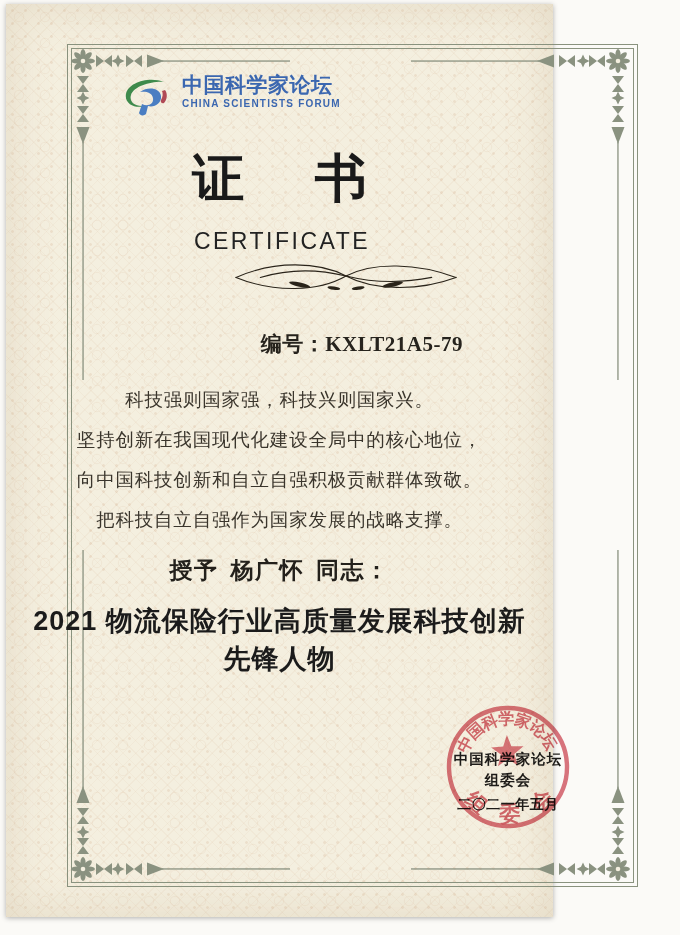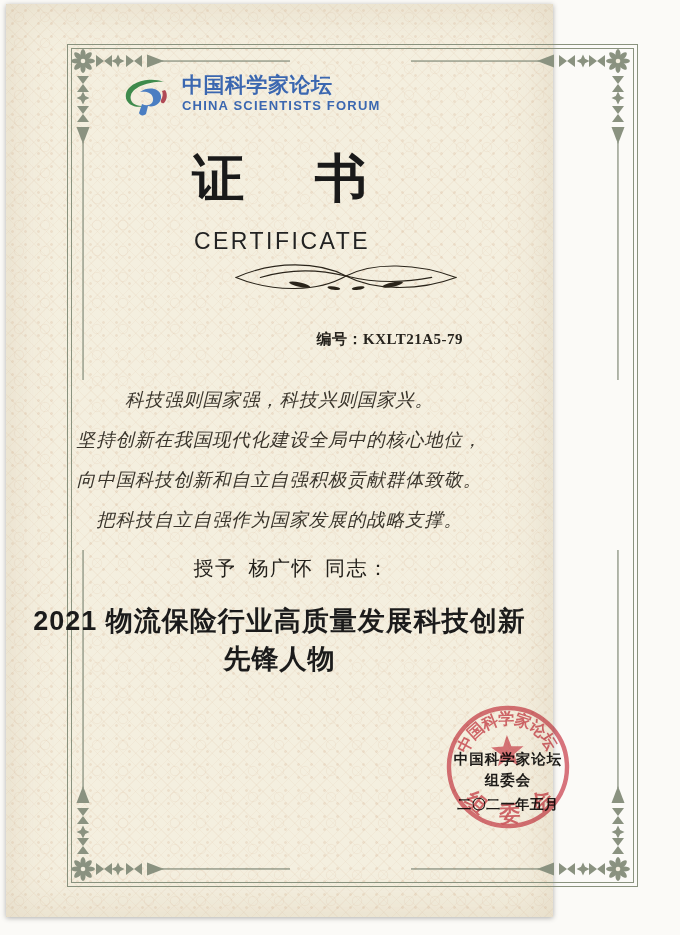--- a/index.html
+++ b/index.html
@@ -27,39 +27,39 @@
   .corner.tl{left:59px;top:41px;}
   .corner.tr{left:400px;top:41px;transform:scaleX(-1);}
   .corner.bl{left:59px;top:541px;transform:scaleY(-1);}
   .corner.br{left:400px;top:541px;transform:scale(-1,-1);}
   
   .logo{position:absolute;left:114px;top:70px;display:flex;align-items:flex-start;}
   .logo-mark{width:56px;height:40px;margin-top:4px;}
   .logo-text{margin-left:6px;}
   .logo-cn{font-family:"Liberation Sans",sans-serif;font-weight:700;font-size:21px;
     letter-spacing:0.5px;color:#3b67b0;line-height:22px;}
-  .logo-en{font-family:"Liberation Sans",sans-serif;font-weight:700;font-size:13px;
+  .logo-en{font-family:"Liberation Sans",sans-serif;font-weight:700;font-size:10px;
     letter-spacing:1.2px;color:#3b67b0;margin-top:2px;}
   
   .title{position:absolute;left:0;top:140px;width:100%;text-align:center;
     font-family:"Liberation Sans",sans-serif;font-weight:900;font-size:52px;
     color:#1a1a1a;letter-spacing:28px;padding-left:28px;box-sizing:border-box;}
   .subtitle{position:absolute;left:0;top:224px;width:100%;text-align:center;
     font-family:"Liberation Sans",sans-serif;font-weight:500;font-size:23px;
     color:#222;letter-spacing:2.5px;padding-left:5px;box-sizing:border-box;}
   .flourish{position:absolute;left:180px;top:252px;width:320px;height:40px;}
   
-  .serial{position:absolute;right:90px;top:326px;font-size:15px;font-weight:700;
+  .serial{position:absolute;right:90px;top:326px;font-size:21px;font-weight:700;
     color:#26231d;letter-spacing:0.5px;}
   
   .bodytext{position:absolute;left:0;top:376px;width:100%;text-align:center;
-    font-size:18.5px;color:#3a352c;line-height:40px;letter-spacing:0.8px;font-style:italic;}
+    font-size:18.5px;color:#3a352c;line-height:40px;letter-spacing:0.8px;}
   
   .grant{position:absolute;left:0;top:551px;width:100%;text-align:center;
-    font-size:20px;font-weight:400;color:#23201b;letter-spacing:1.5px;padding-left:12px;}
+    font-size:23px;font-weight:700;color:#23201b;letter-spacing:1.5px;}
   .grant .name{margin:0 12px;}
   .award{position:absolute;left:0;top:598px;width:100%;text-align:center;
     font-family:Liberation Sans, sans-serif;font-weight:900;font-size:27px;
     color:#1b1b1b;line-height:38px;letter-spacing:1px;}
   
   .issuer{position:absolute;left:392px;top:745px;width:220px;text-align:center;
     font-weight:700;color:#1d1b18;}
   .issuer-line{font-size:14.5px;line-height:21px;letter-spacing:1px;}
   .issuer-date{font-size:14px;line-height:21px;letter-spacing:0.5px;margin-top:3px;}
   .seal{position:absolute;left:436px;top:697px;width:132px;height:132px;

